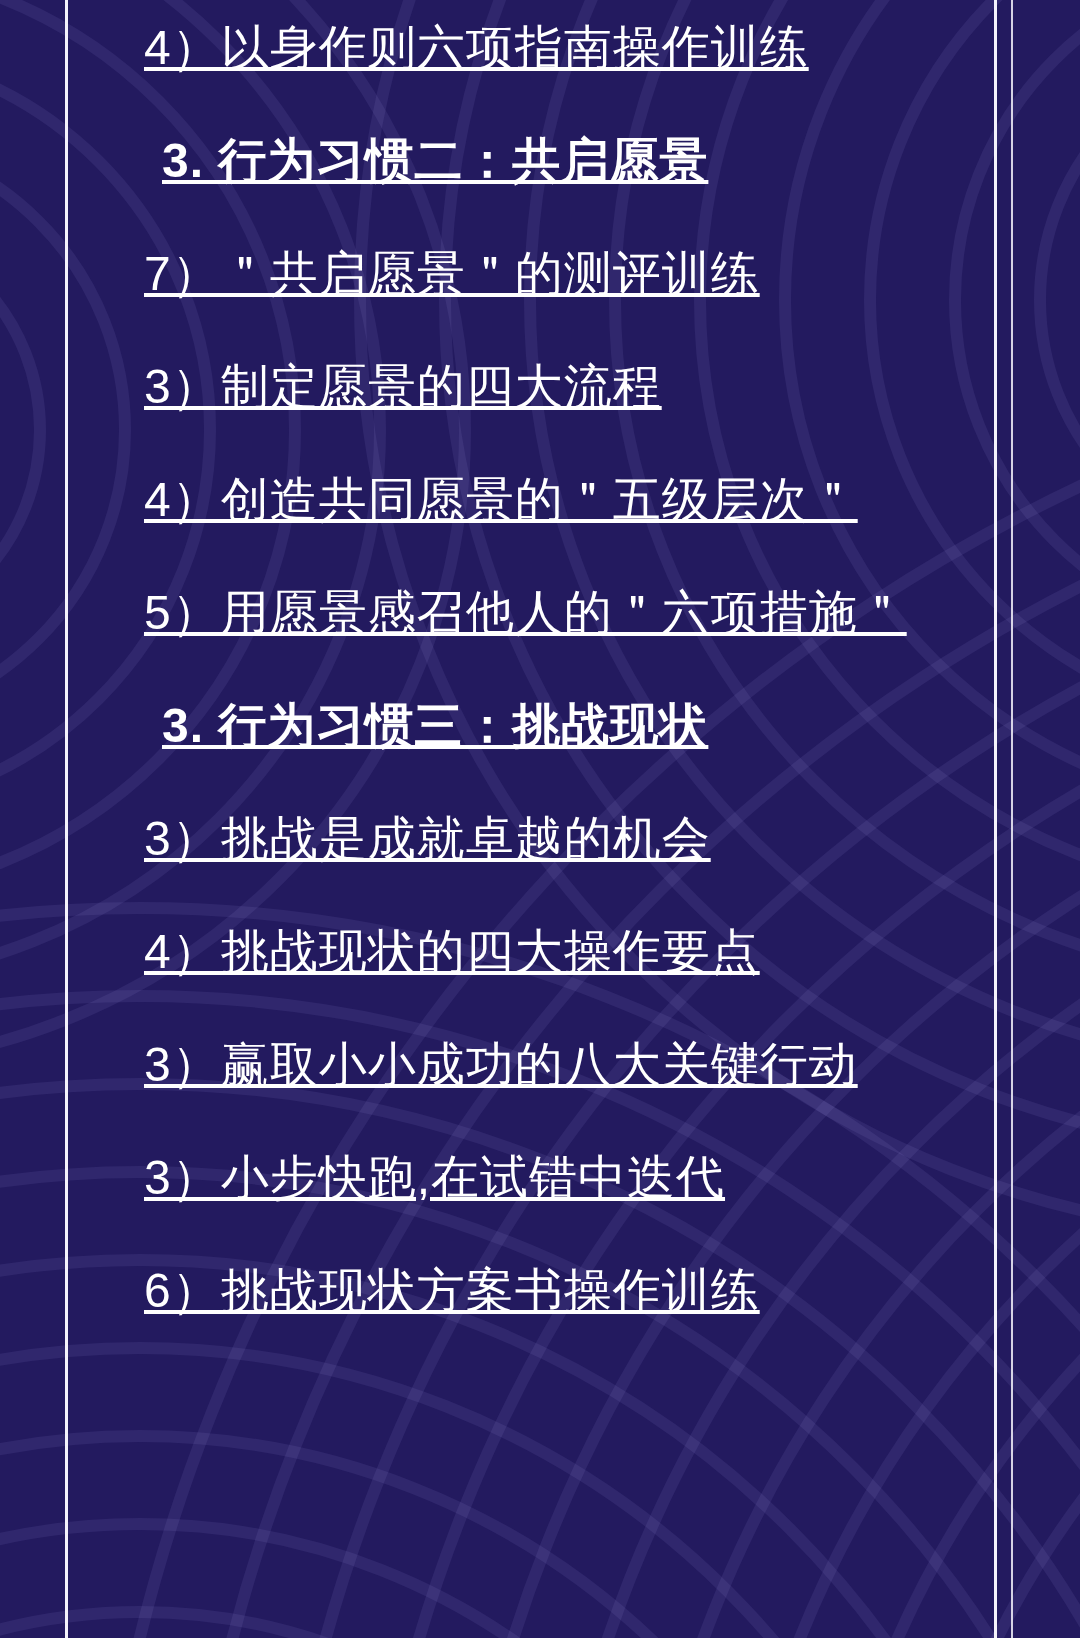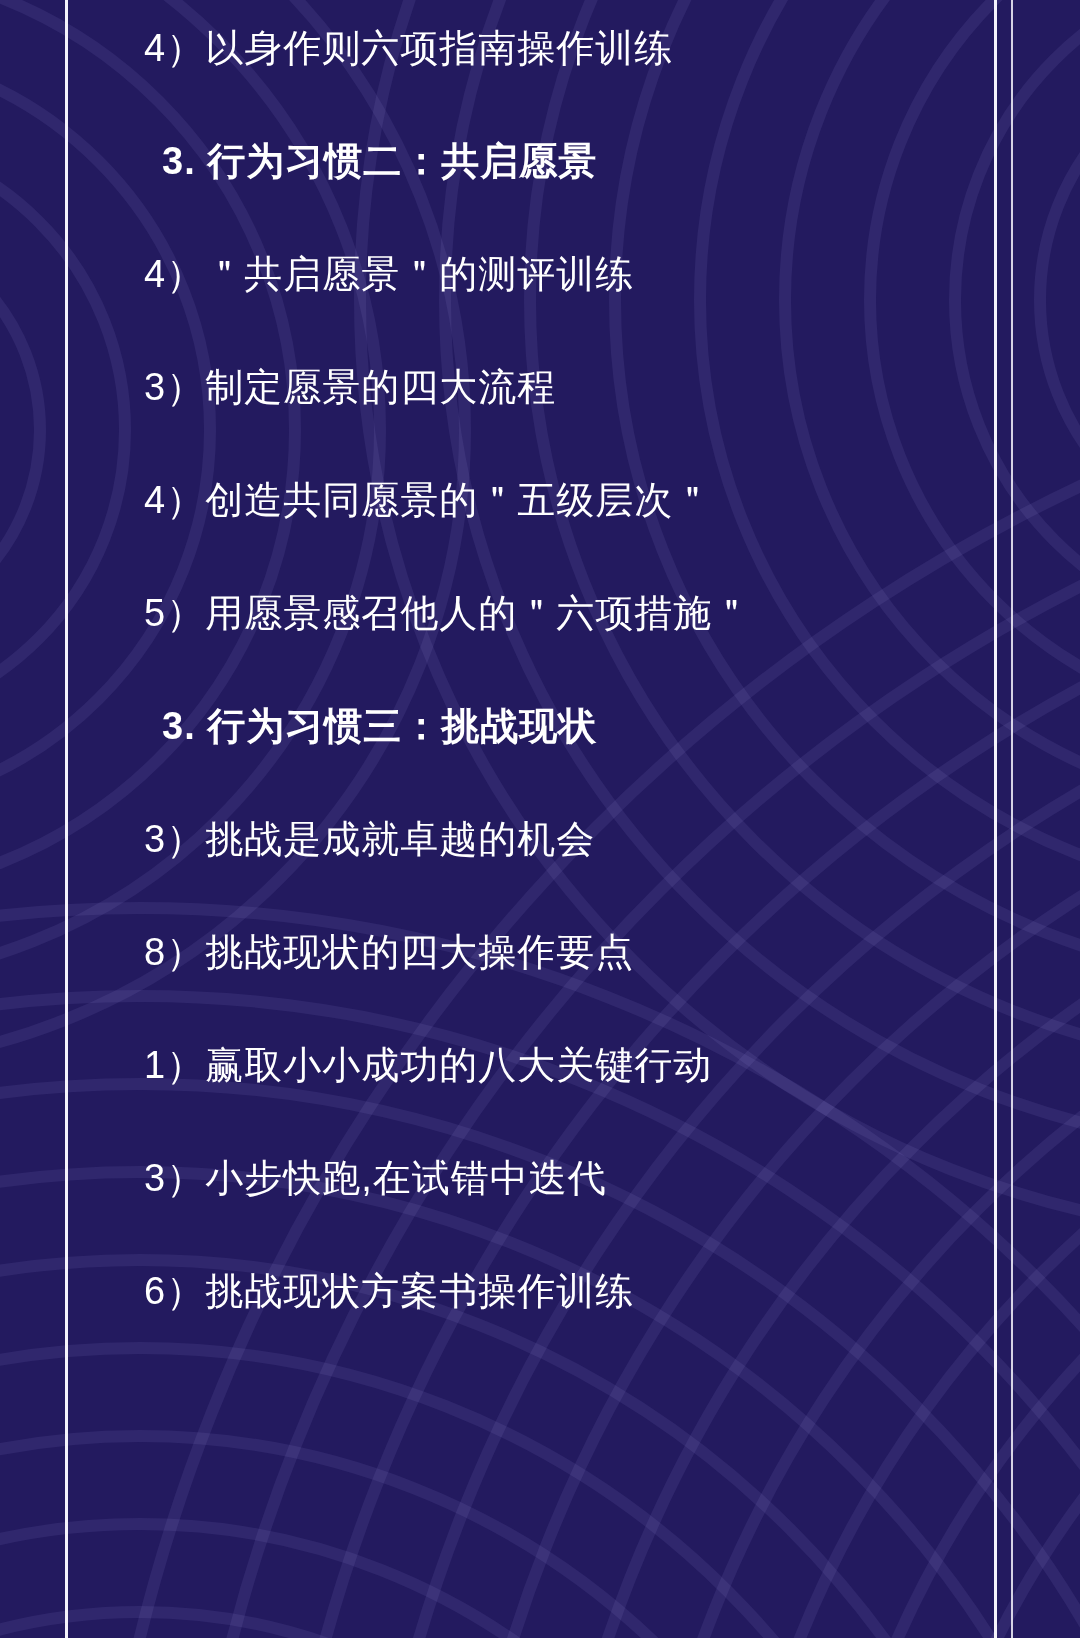--- a/index.html
+++ b/index.html
@@ -25,25 +25,26 @@
   .v-line.right-inner{left:994px;width:3px;}
   .v-line.right-outer{left:1011px;width:2px;opacity:0.85;}
   .outline{
     position:absolute;left:0;top:0;width:1080px;
     box-sizing:border-box;
     padding:14px 0 0 144px;
     color:var(--text);
   }
   .outline p{
     margin:0 0 45px 0;
-    font-size:38px;
+    font-size:48px;
     line-height:68px;
     letter-spacing:1px;
     white-space:pre-line;
     max-width:820px;
+    text-decoration:underline;
   }
   .outline p.heading{
     font-weight:700;
     padding-left:18px;
   }
 </style>
 </head>
 <body>
 
 <svg class="topo" viewBox="0 0 1080 1638" aria-hidden="true">
@@ -97,23 +98,23 @@
   </g>
 </svg>
 
 <div class="v-line left"></div>
 <div class="v-line right-inner"></div>
 <div class="v-line right-outer"></div>
 
 <div class="outline">
   <p class="item">4）以身作则六项指南操作训练</p>
   <p class="heading">3. 行为习惯二：共启愿景</p>
-  <p class="item">4）＂共启愿景＂的测评训练</p>
+  <p class="item">7）＂共启愿景＂的测评训练</p>
   <p class="item">3）制定愿景的四大流程</p>
   <p class="item">4）创造共同愿景的＂五级层次＂</p>
   <p class="item">5）用愿景感召他人的＂六项措施＂</p>
   <p class="heading">3. 行为习惯三：挑战现状</p>
   <p class="item">3）挑战是成就卓越的机会</p>
-  <p class="item">8）挑战现状的四大操作要点</p>
-  <p class="item">1）赢取小小成功的八大关键行动</p>
+  <p class="item">4）挑战现状的四大操作要点</p>
+  <p class="item">3）赢取小小成功的八大关键行动</p>
   <p class="item">3）小步快跑,在试错中迭代</p>
   <p class="item">6）挑战现状方案书操作训练</p>
 </div>
 
 </body></html>

